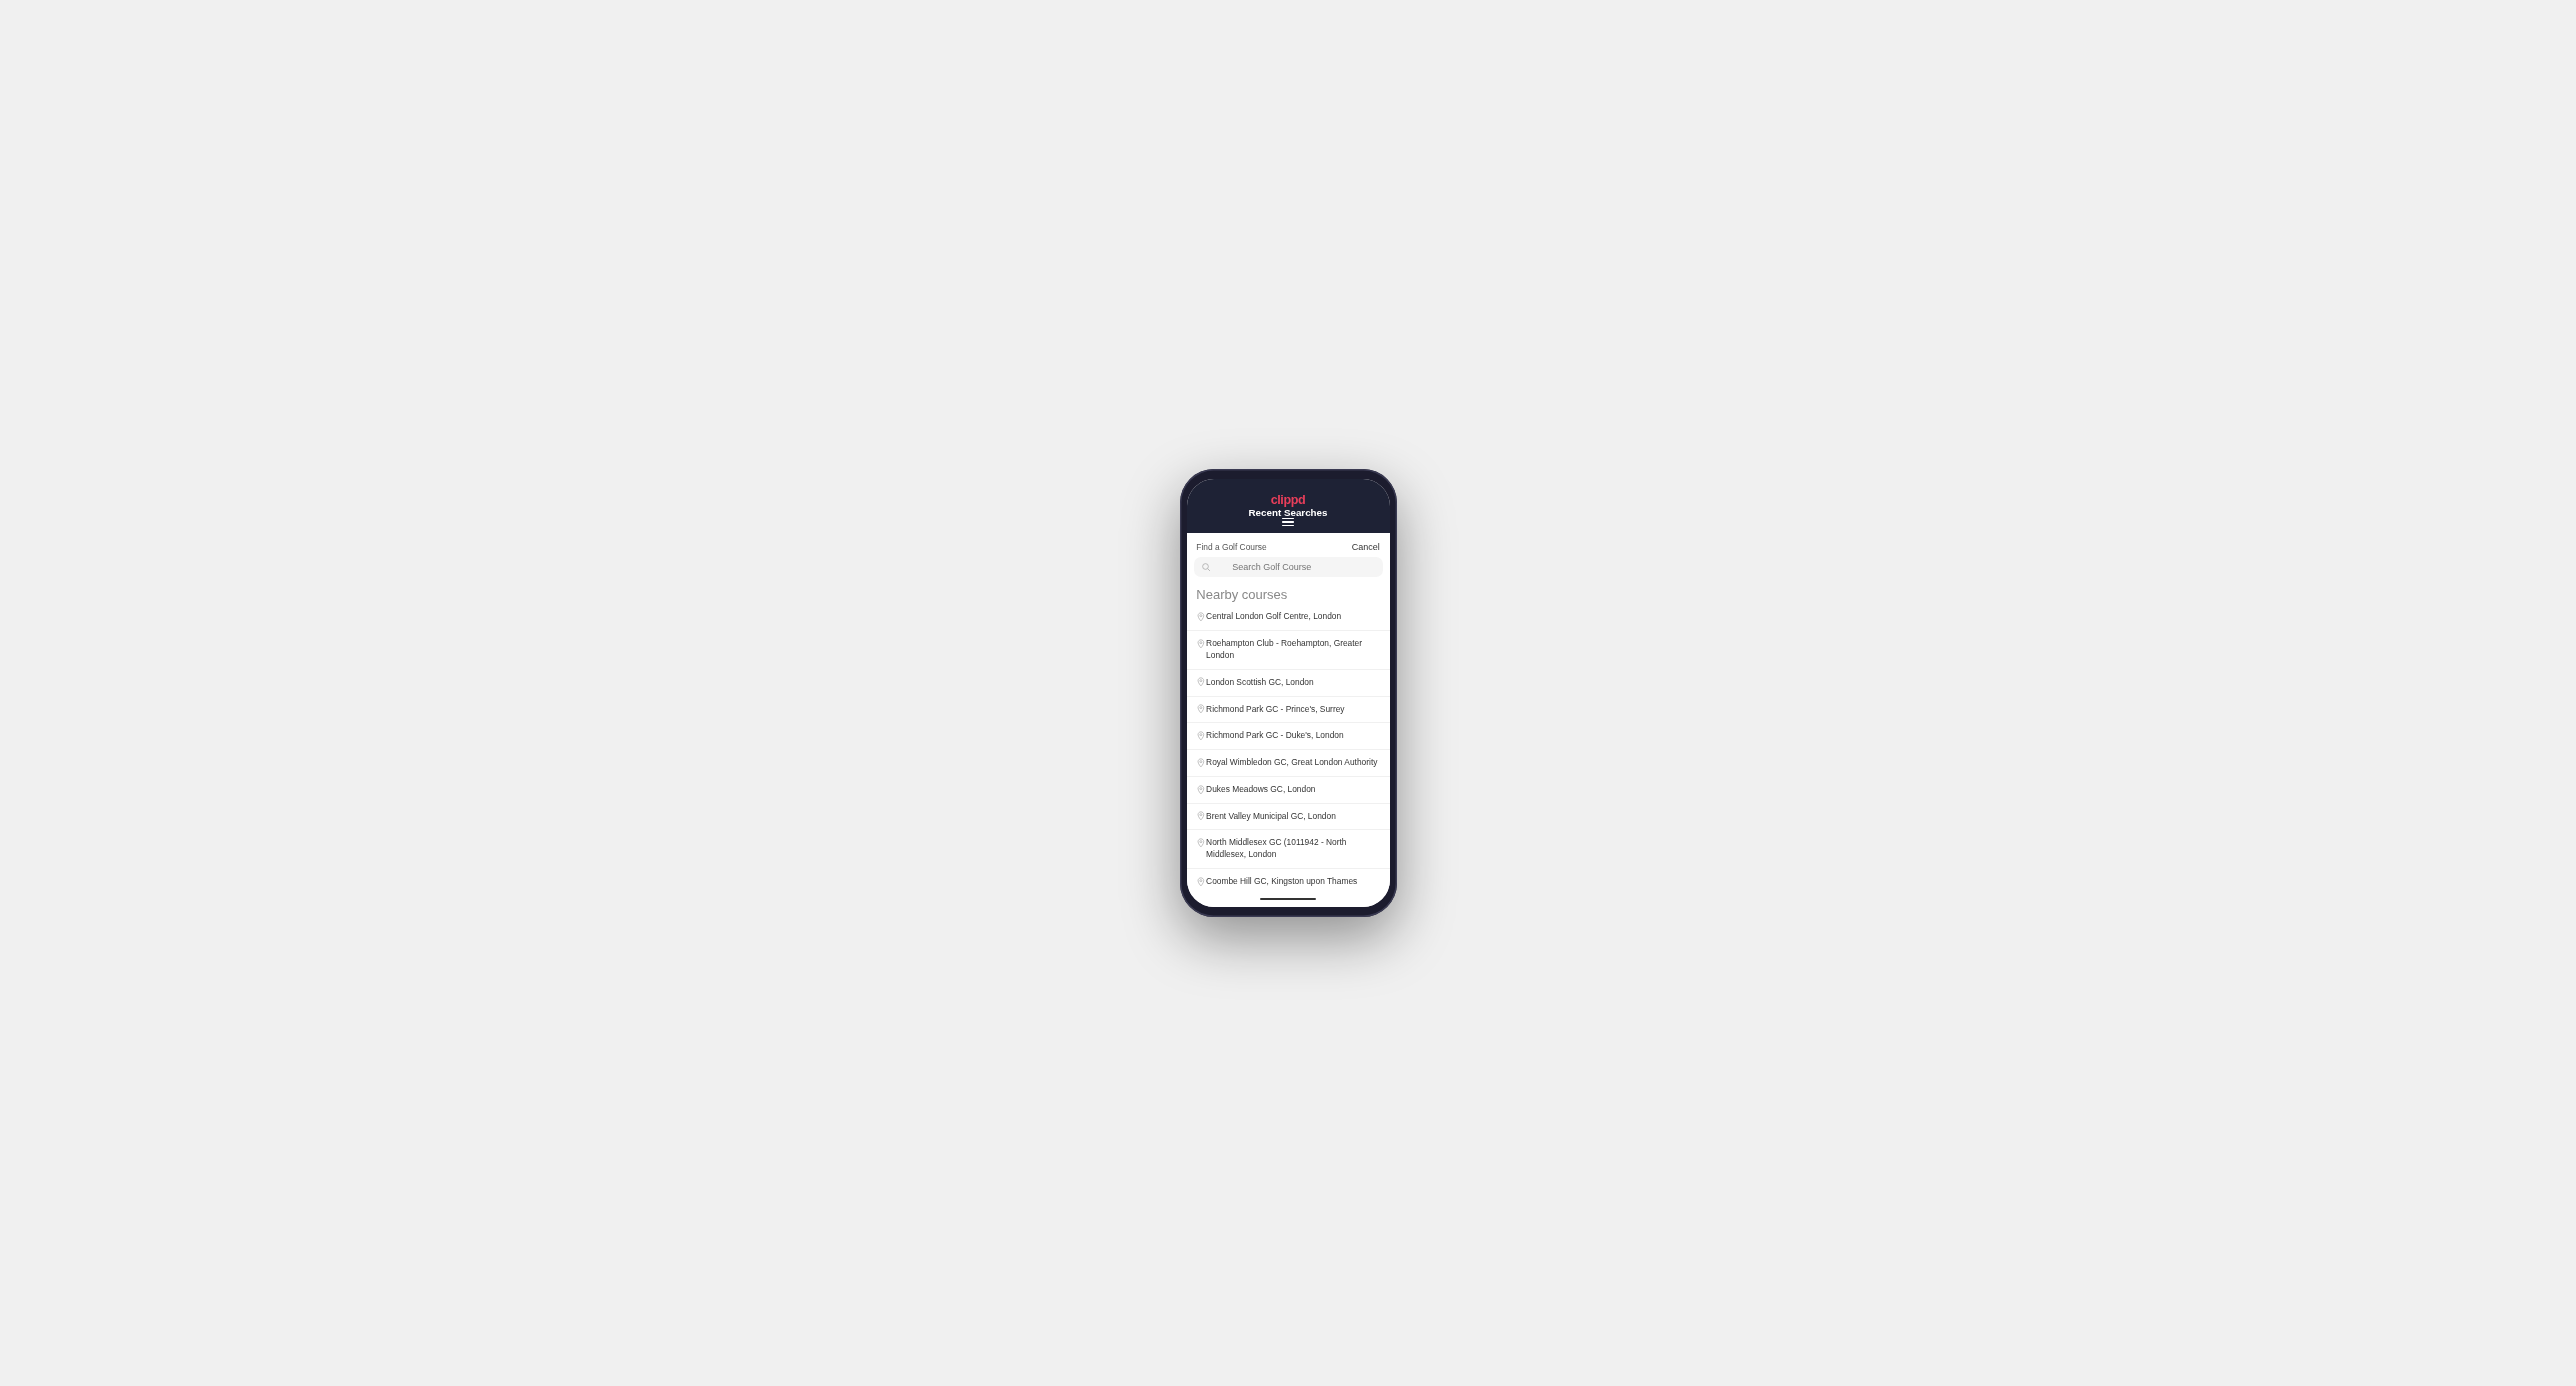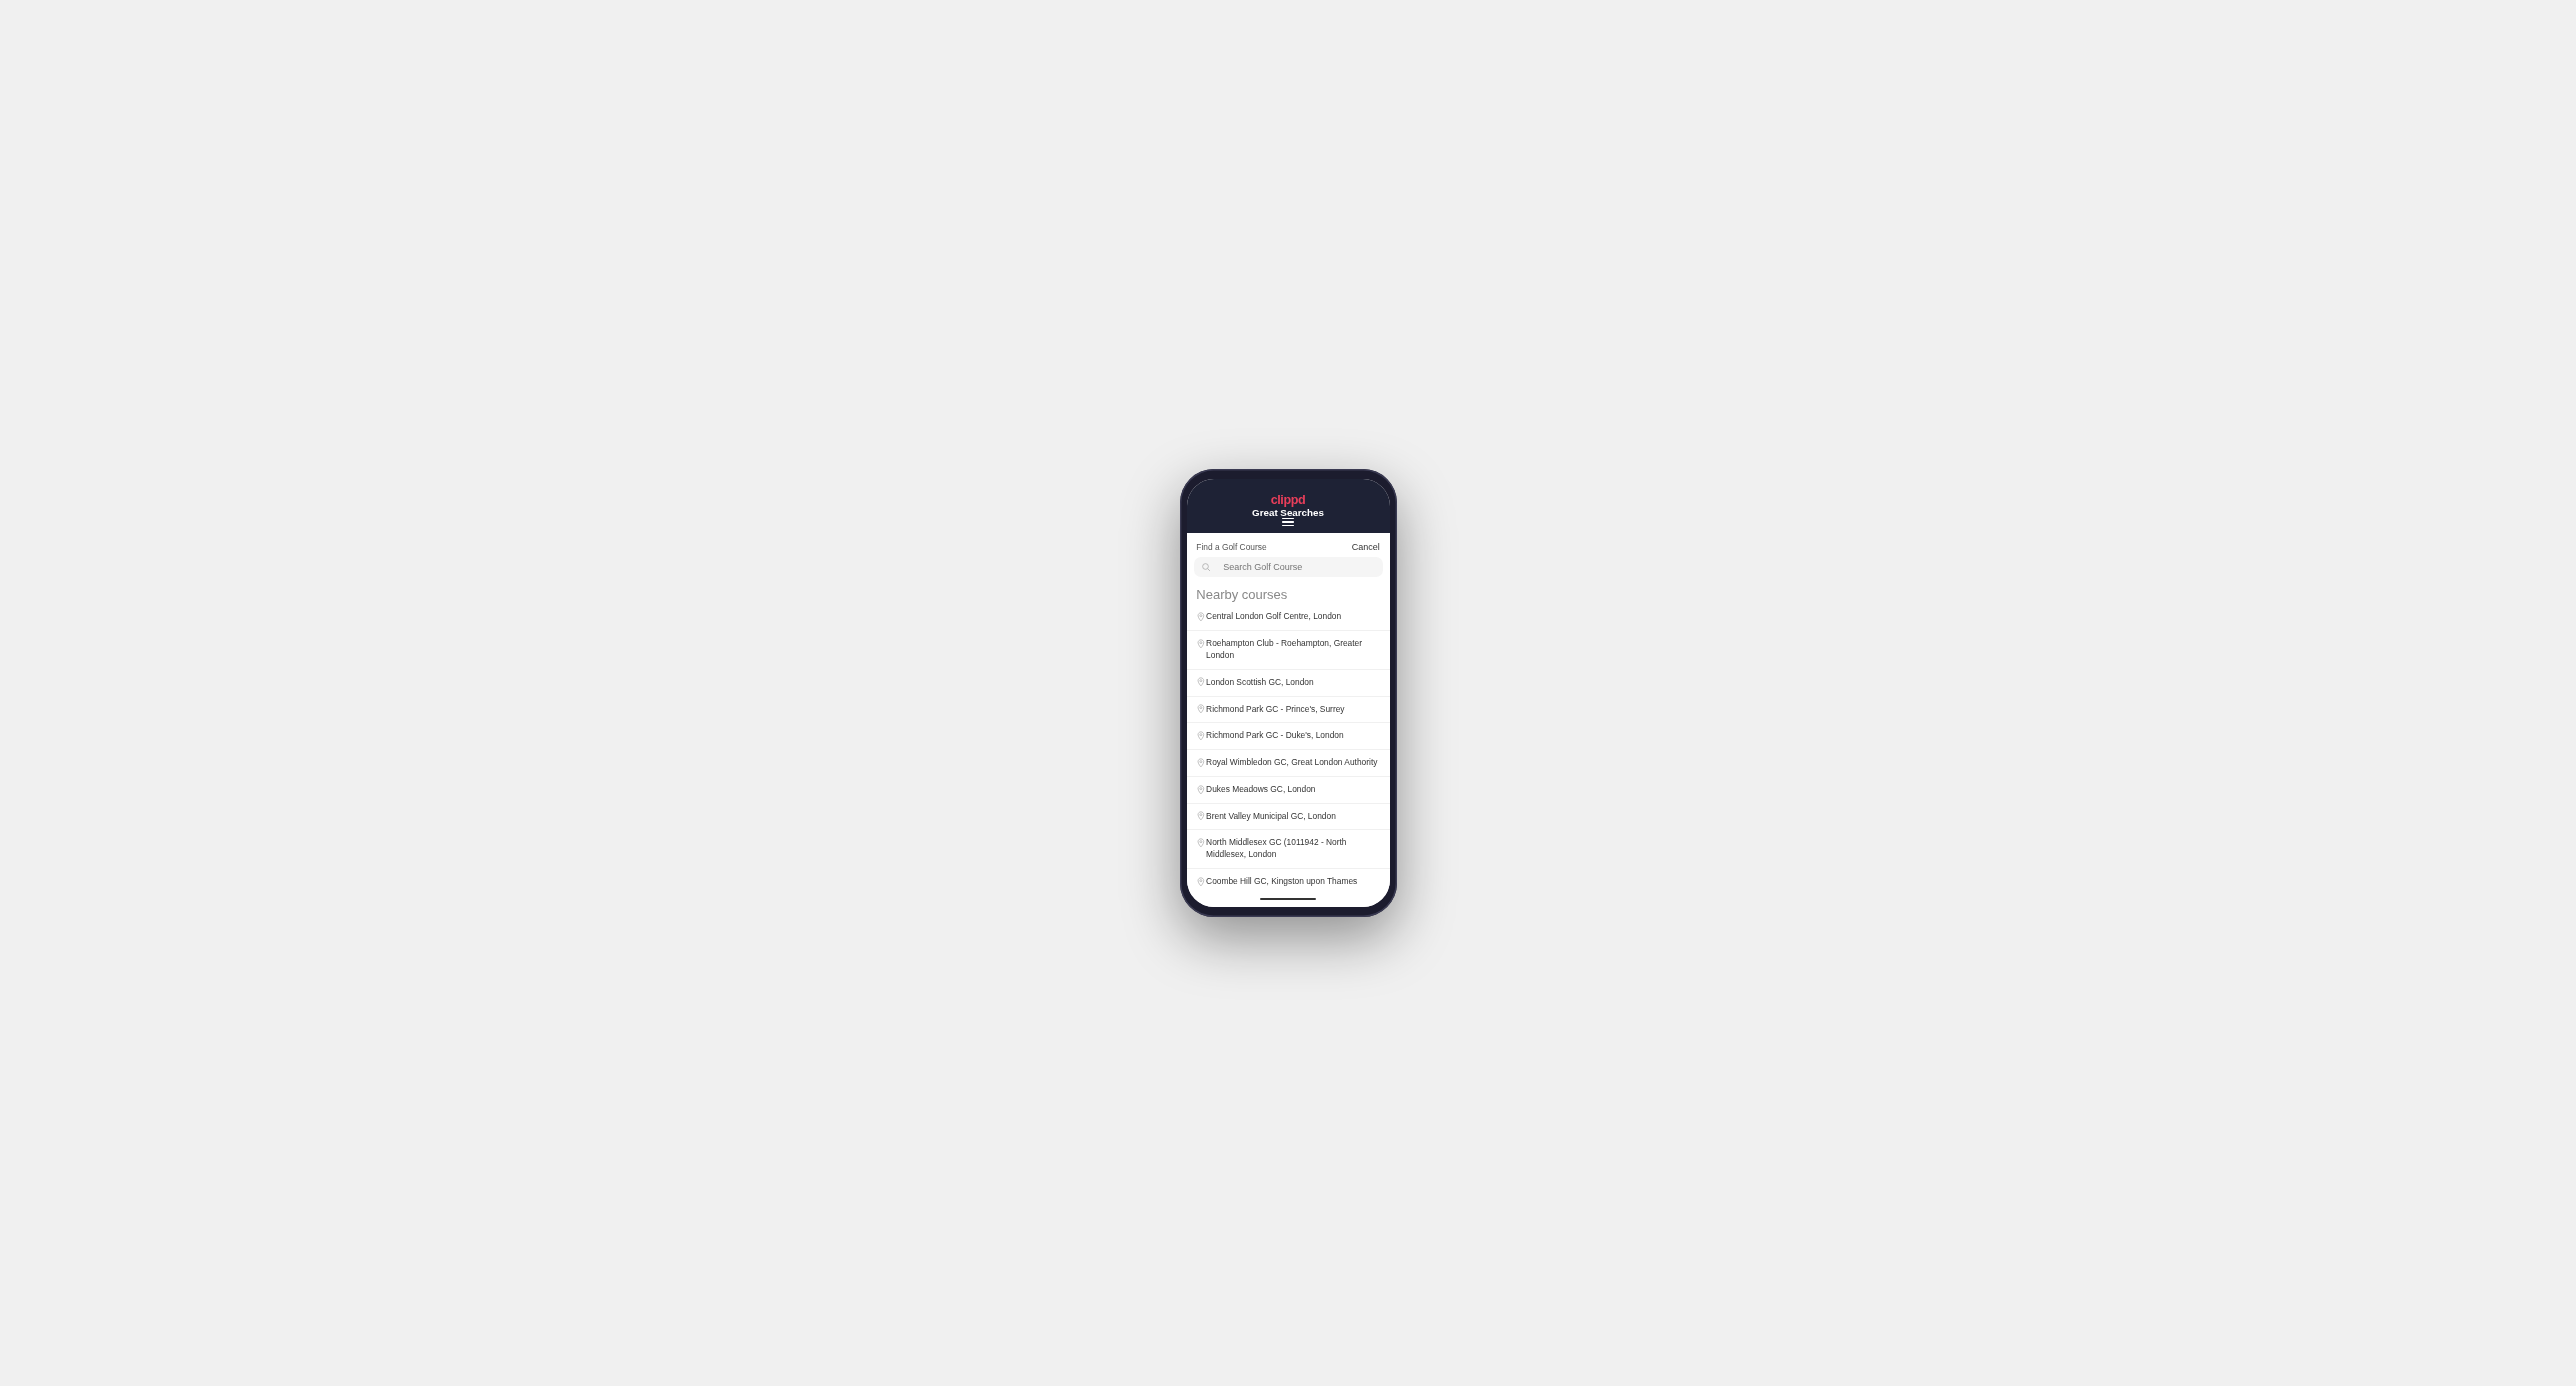--- a/index.html
+++ b/index.html
@@ -118,21 +118,21 @@
       padding: 0 7px 5.6px;
       background: #fff;
     }
 
     .search-box {
       display: flex;
       align-items: center;
       background: #f5f5f5;
       border-radius: 7px;
       padding: 4.9px 7px;
-      gap: 13px;
+      gap: 22px;
     }
 
     .search-icon-svg {
       width: 9.8px;
       height: 9.8px;
       fill: none;
       stroke: #aaa;
       stroke-width: 2;
       flex-shrink: 0;
     }
@@ -201,21 +201,21 @@
 <body>
 
 <div class="phone-wrapper">
   <div class="phone-frame"></div>
   <div class="phone-screen">
 
     <div class="status-bar"></div>
 
     <div class="nav-bar">
       <span class="nav-logo">clippd</span>
-      <span class="nav-title">Great Searches</span>
+      <span class="nav-title">Recent Searches</span>
       <div class="nav-menu-icon">
         <span></span>
         <span></span>
         <span></span>
       </div>
     </div>
 
     <div class="content">
 
       <div class="find-header">

